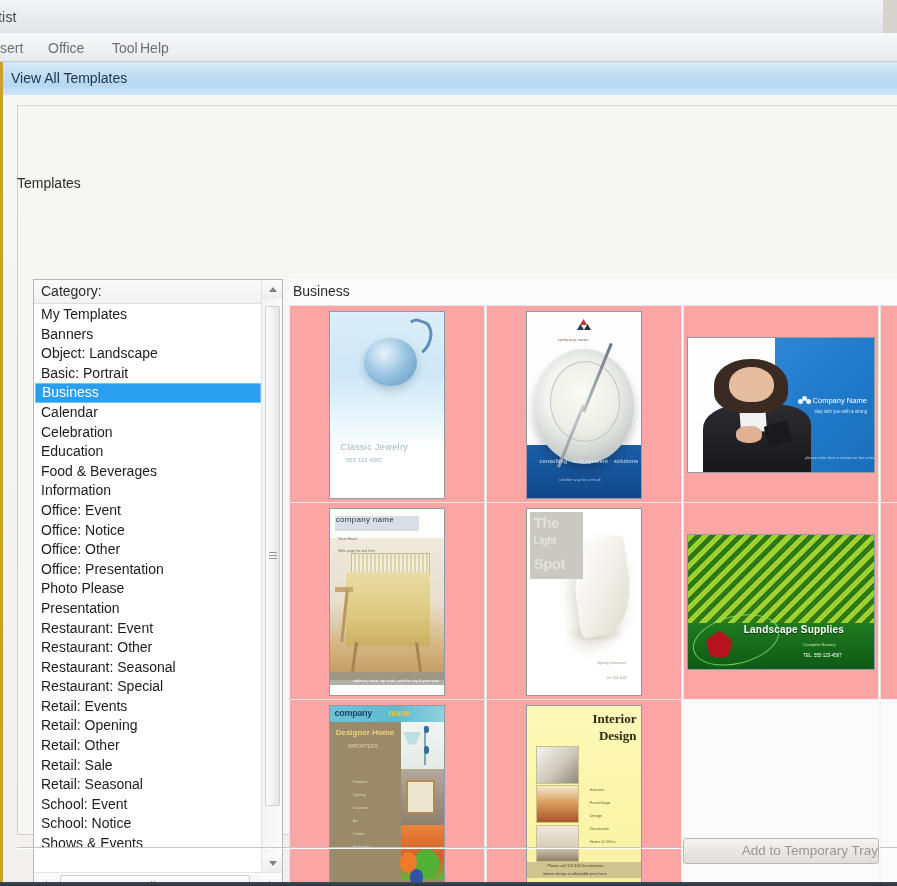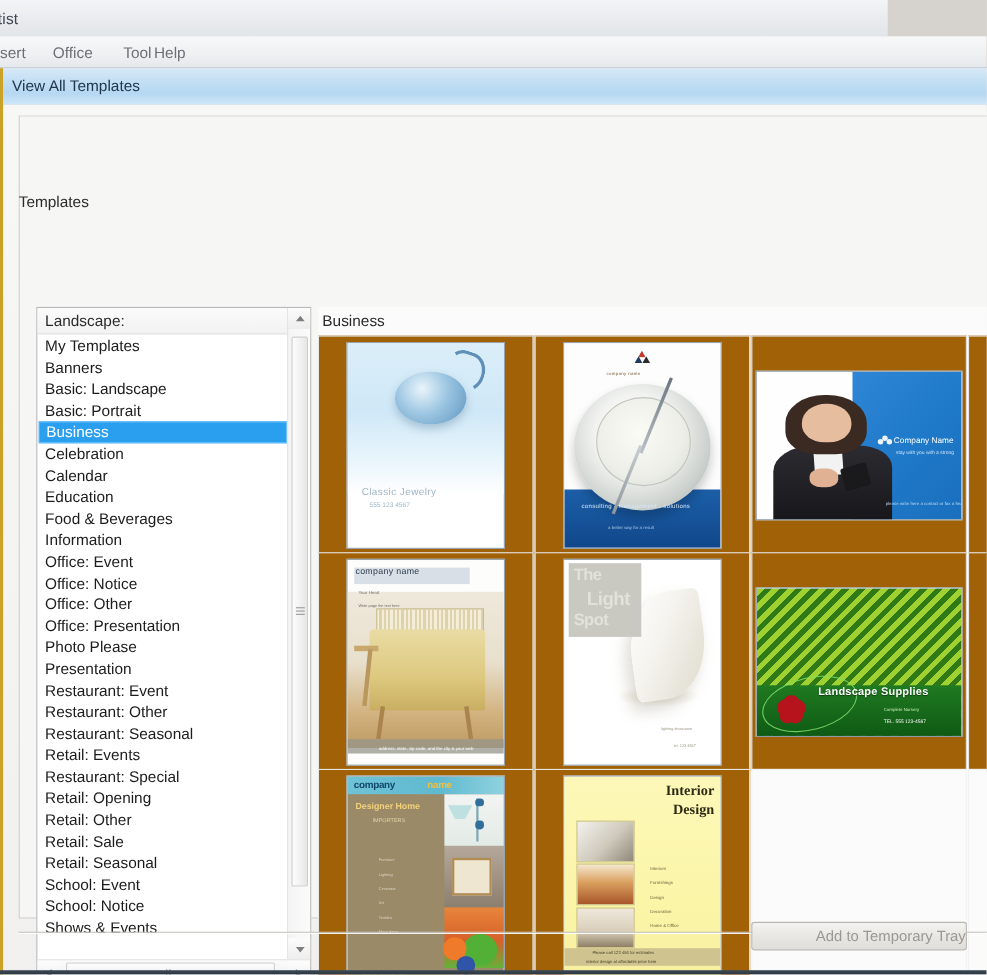--- a/index.html
+++ b/index.html
@@ -10,21 +10,21 @@
     font-family: "Liberation Sans", sans-serif;
   }
   #app {
     position: relative;
     width: 897px; height: 886px;
     overflow: hidden;
   }
 
   
   .host-titlebar {
-    position: absolute; left: 0; top: 0; width: 807px; height: 33px;
+    position: absolute; left: 0; top: 0; width: 883px; height: 33px;
     background: linear-gradient(to bottom, #f3f4f6 0%, #e9ebee 55%, #e2e5e9 100%);
   }
   .host-title {
     position: absolute; left: -2px; top: 9px;
     font-size: 14px; color: #3e4650; letter-spacing: .2px;
     white-space: nowrap;
   }
   .host-menubar {
     position: absolute; left: 0; top: 33px; width: 897px; height: 28px;
     background: linear-gradient(to bottom, #f7f8f9 0%, #eef0f2 60%, #e6e9ec 100%);
@@ -187,33 +187,33 @@
     position: absolute; left: 4px; top: 4px;
     font-size: 14px; color: #2b2b2b; white-space: nowrap;
   }
   .tpl-grid {
     position: absolute; left: 0; top: 26px;
     width: 612px; height: 592px;
   }
   .tpl-cell {
     position: absolute;
     width: 196px; height: 199px;
-    background: #a16207;
+    background: #fca5a5;
     border: 1px solid #e6e6e6;
     box-sizing: border-box;
   }
   .tpl-thumb {
     position: absolute; left: 50%; top: 50%;
     transform: translate(-50%,-50%);
     border: 1px solid #8e9aa6;
     box-sizing: border-box;
     overflow: hidden;
     background: #fff;
   }
-  .tpl-thumb.portrait { width: 144px; height: 188px; }
+  .tpl-thumb.portrait { width: 116px; height: 188px; }
   .tpl-thumb.landscape { width: 188px; height: 136px; }
 
   .thumb-inner { position: absolute; left:0; top:0; width:100%; height:100%; overflow: hidden; }
   .tp-txt { position: absolute; white-space: nowrap; }
 
   
   .t1-bg { position:absolute; left:0; top:0; width:100%; height:74%;
     background: linear-gradient(to bottom,#dbeef9 0%,#cfe8f7 45%,#eaf6fc 80%,#ffffff 100%); }
   .t1-pend { position:absolute; left:30%; top:14%; width:46%; height:26%;
     border-radius:50%; background: radial-gradient(circle at 38% 32%,#eaf4fb 0%,#9cc6e2 45%,#5d94bd 100%);
@@ -289,21 +289,21 @@
   .t5-title { left:5%; top:3.5%; font-size:8px; color:#2b3a4a; letter-spacing:.3px; }
   .t5-l1 { left:7%; top:15%; font-size:4px; color:#6a6a6a; }
   .t5-l2 { left:7%; top:22%; font-size:3.5px; color:#6a6a6a; }
   .t5-band { position:absolute; left:0; bottom:5%; width:100%; height:7%; background:rgba(150,150,140,.75); }
   .t5-bandtx { left:20%; bottom:6.2%; font-size:4px; color:#ffffff; }
 
   
   .t6-bg { position:absolute; left:0; top:0; width:100%; height:100%; background:#ffffff; }
   .t6-gray { position:absolute; left:3%; top:2%; width:46%; height:36%; background:#c9c9c2; }
   .t6-w1 { left:6%; top:3%; font-size:15px; color:#e2e2da; font-weight:bold; letter-spacing:-.5px;}
-  .t6-w2 { left:6%; top:14%; font-size:17px; color:#e2e2da; font-weight:bold; letter-spacing:-.5px;margin-left:12px;}
+  .t6-w2 { left:6%; top:14%; font-size:10px; color:#e2e2da; font-weight:bold; letter-spacing:-.5px;}
   .t6-w3 { left:6%; top:25%; font-size:15px; color:#e2e2da; font-weight:bold; letter-spacing:-.5px;}
   .t6-swoosh { position:absolute; left:42%; top:16%; width:48%; height:52%;
     background: linear-gradient(120deg,#ffffff 0%,#f5f4ef 40%,#ddd9ca 100%);
     border-radius: 60% 8% 60% 8%; box-shadow: -6px 8px 14px rgba(180,175,160,.45); transform: rotate(-8deg); }
   .t6-shadow { position:absolute; left:34%; top:62%; width:52%; height:10%;
     background: radial-gradient(ellipse,#e2ddcd 0%,transparent 72%); }
   .t6-f1 { left:62%; top:82%; font-size:3.5px; color:#a09a88; }
   .t6-f2 { left:70%; top:90%; font-size:3.5px; color:#a09a88; }
 
   
@@ -412,44 +412,44 @@
       <div class="dialog-title">View All Templates</div>
     </div>
 
     <div class="dialog-body">
 
       <div class="inner-panel"></div>
       <div class="section-label">Templates</div>
 
       <div class="cat-box">
         <div class="cat-header">
-          <span>Landscape:</span>
+          <span>Category:</span>
         </div>
         <div class="cat-list" id="cat-list">
             <div class="cat-item">My Templates</div>
             <div class="cat-item">Banners</div>
-            <div class="cat-item">Basic: Landscape</div>
+            <div class="cat-item">Object: Landscape</div>
             <div class="cat-item">Basic: Portrait</div>
             <div class="cat-item selected">Business</div>
+            <div class="cat-item">Calendar</div>
             <div class="cat-item">Celebration</div>
-            <div class="cat-item">Calendar</div>
             <div class="cat-item">Education</div>
             <div class="cat-item">Food &amp; Beverages</div>
             <div class="cat-item">Information</div>
             <div class="cat-item">Office: Event</div>
             <div class="cat-item">Office: Notice</div>
             <div class="cat-item">Office: Other</div>
             <div class="cat-item">Office: Presentation</div>
             <div class="cat-item">Photo Please</div>
             <div class="cat-item">Presentation</div>
             <div class="cat-item">Restaurant: Event</div>
             <div class="cat-item">Restaurant: Other</div>
             <div class="cat-item">Restaurant: Seasonal</div>
+            <div class="cat-item">Restaurant: Special</div>
             <div class="cat-item">Retail: Events</div>
-            <div class="cat-item">Restaurant: Special</div>
             <div class="cat-item">Retail: Opening</div>
             <div class="cat-item">Retail: Other</div>
             <div class="cat-item">Retail: Sale</div>
             <div class="cat-item">Retail: Seasonal</div>
             <div class="cat-item">School: Event</div>
             <div class="cat-item">School: Notice</div>
             <div class="cat-item">Shows &amp; Events</div>
           </div>
 
         <div class="cat-vscroll">

